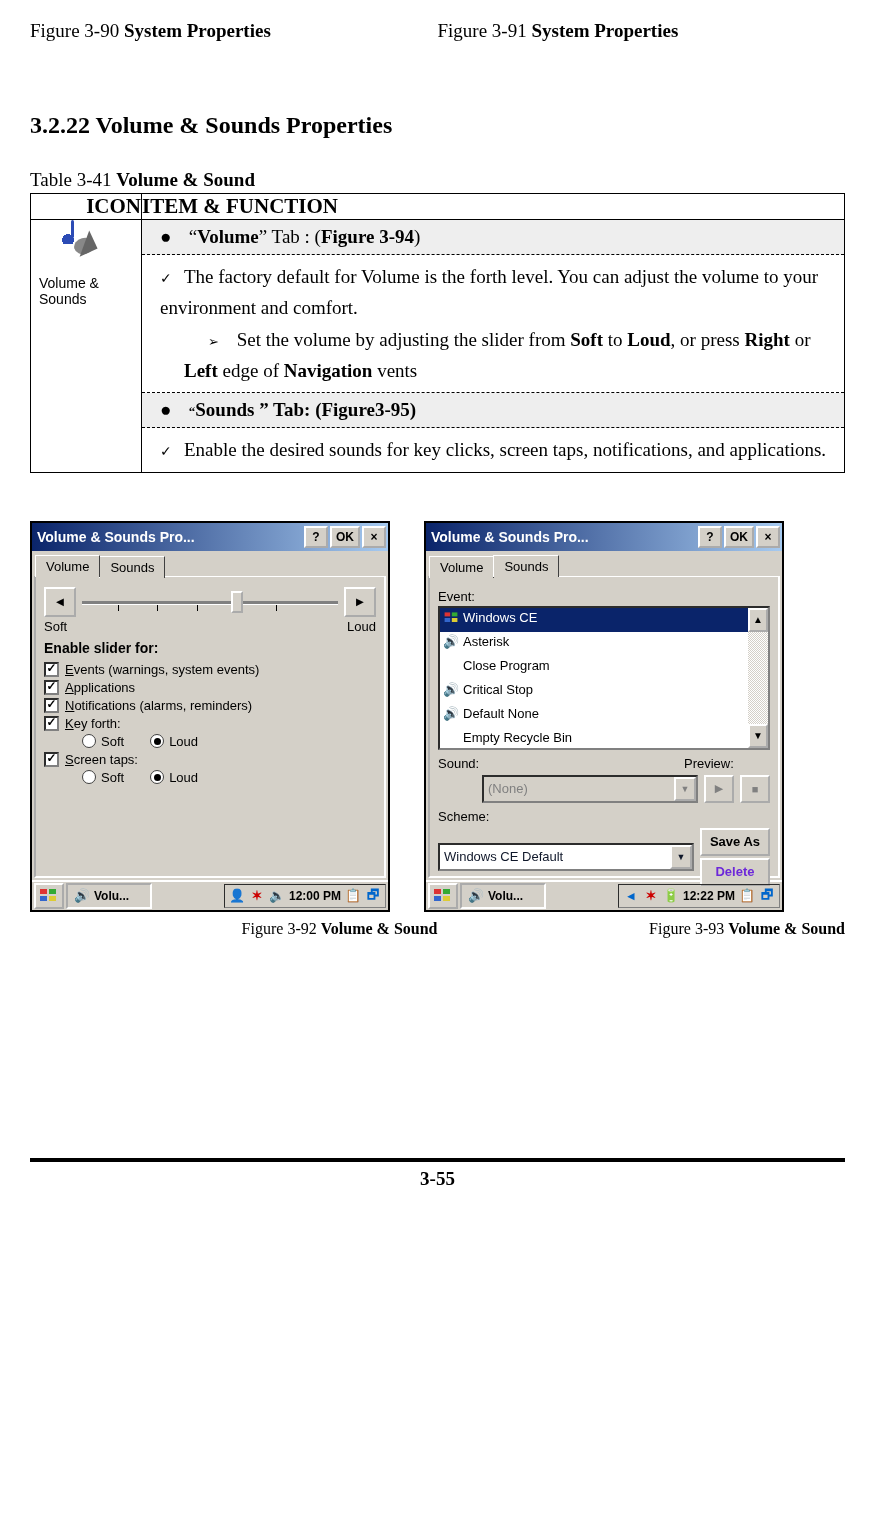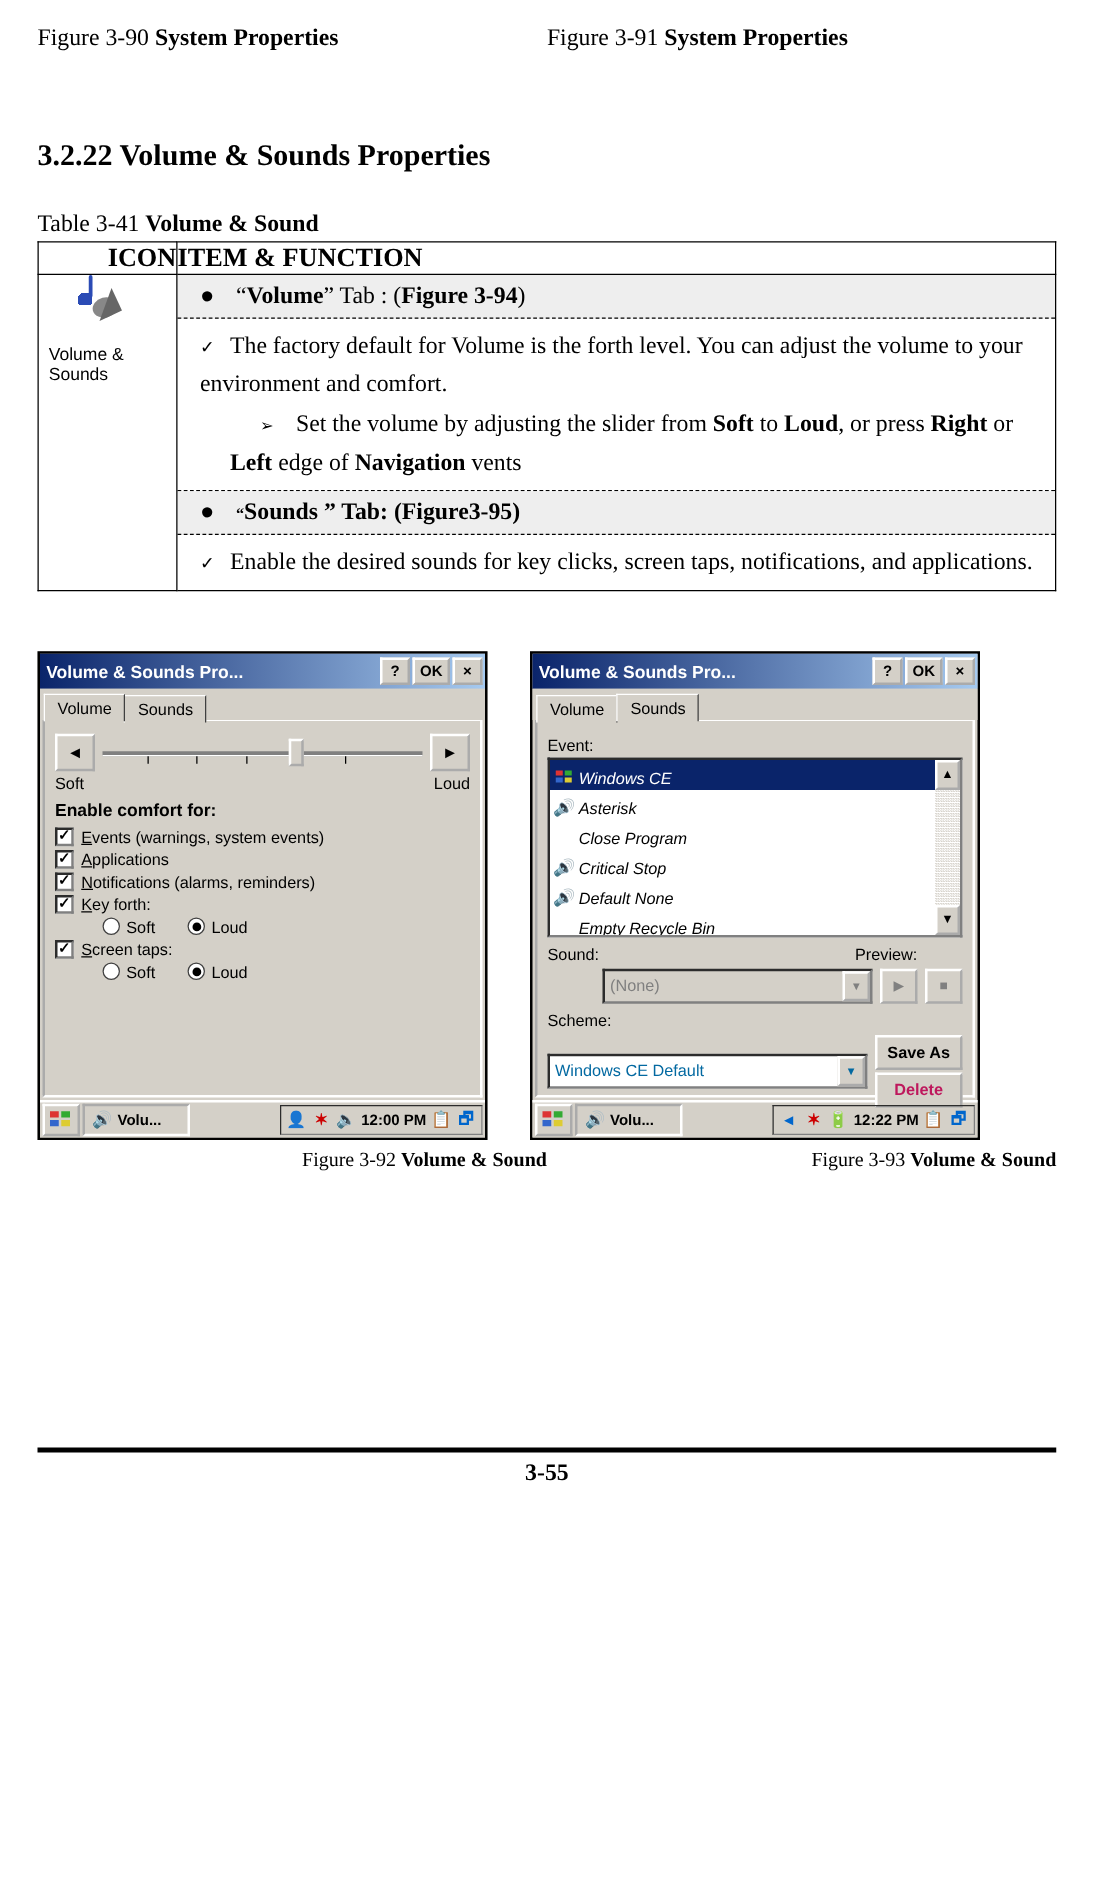--- a/index.html
+++ b/index.html
@@ -219,22 +219,22 @@
   .lbl { font-size: 13px; margin: 4px 0 2px 0;}
   .listbox {
     background: #fff;
     border: 2px inset #808080;
     height: 140px;
     overflow: hidden;
     position: relative;
     font-size: 13px;
   }
   .listbox .item {
-    display: flex; align-items: flex-end;
-    padding: 2px 3px; height: 20px; font-style: italic;
+    display: flex; align-items: flex-start;
+    padding: 2px 3px; height: 20px;
   }
   .listbox .item.sel {
     background: #0a246a; color: #fff;
   }
   .listbox .ico {
     width: 16px; height: 16px; margin-right: 4px;
     display: inline-flex; align-items: center; justify-content: center;
   }
   .listbox .ico.snd { color: #d2a000; font-size: 13px;}
   .scroll {
@@ -246,21 +246,21 @@
     height: 20px; border: 2px outset #fff;
     display: flex; align-items: center; justify-content: center;
     font-size: 10px;
   }
   .scroll .strack { flex: 1; background: repeating-conic-gradient(#d4d0c8 0 25%, #fff 0 50%) 0/2px 2px;}
   .row2 { display: flex; align-items: center; gap: 6px; margin-top: 4px;}
   .combo {
     flex: 1; height: 24px;
     background: #fff; border: 2px inset #808080;
     display: flex; align-items: center; padding-left: 4px;
-    font-size: 13px; color: #0369a1;
+    font-size: 13px; color: #0f172a;
     position: relative;
   }
   .combo.dis { background: #d4d0c8; color: #808080; margin-left: 44px;}
   .combo .dd {
     position: absolute; right: 0; top: 0; bottom: 0;
     width: 18px; border: 2px outset #fff;
     background: #d4d0c8;
     display: flex; align-items: center; justify-content: center;
     font-size: 9px;
   }
@@ -270,21 +270,21 @@
     border: 2px outset #fff; background: #d4d0c8;
     display: flex; align-items: center; justify-content: center;
     color: #808080; font-size: 11px;
   }
   .txtbtn {
     height: 24px; padding: 0 8px;
     border: 2px outset #fff; background: #d4d0c8;
     font-size: 13px; font-weight: bold;
     display: flex; align-items: center; justify-content: center;
   }
-  .txtbtn.dis { color: #be185d; font-weight: bold;}
+  .txtbtn.dis { color: #6d28d9; font-weight: bold;}
 
   .taskbar {
     height: 28px;
     background: #d4d0c8;
     border-top: 2px solid #fff;
     display: flex;
     align-items: center;
     padding: 0 2px;
     font-size: 12px;
     gap: 2px;
@@ -413,21 +413,21 @@
           <div class="tick" style="left:60%"></div>
           <div class="tick" style="left:75%"></div>
           <div class="thumb" style="left:58%"></div>
         </div>
         <div class="slider-btn">►</div>
       </div>
       <div class="slider-labels">
         <span>Soft</span>
         <span>Loud</span>
       </div>
-      <div class="section-h">Enable comfort for:</div>
+      <div class="section-h">Enable slider for:</div>
 
       <div class="chk-row">
         <span class="chk checked"></span>
         <span><span class="ul">E</span><span>vents (warnings, system events)</span></span>
       </div>
       <div class="chk-row">
         <span class="chk checked"></span>
         <span><span class="ul">A</span><span>pplications</span></span>
       </div>
       <div class="chk-row">

